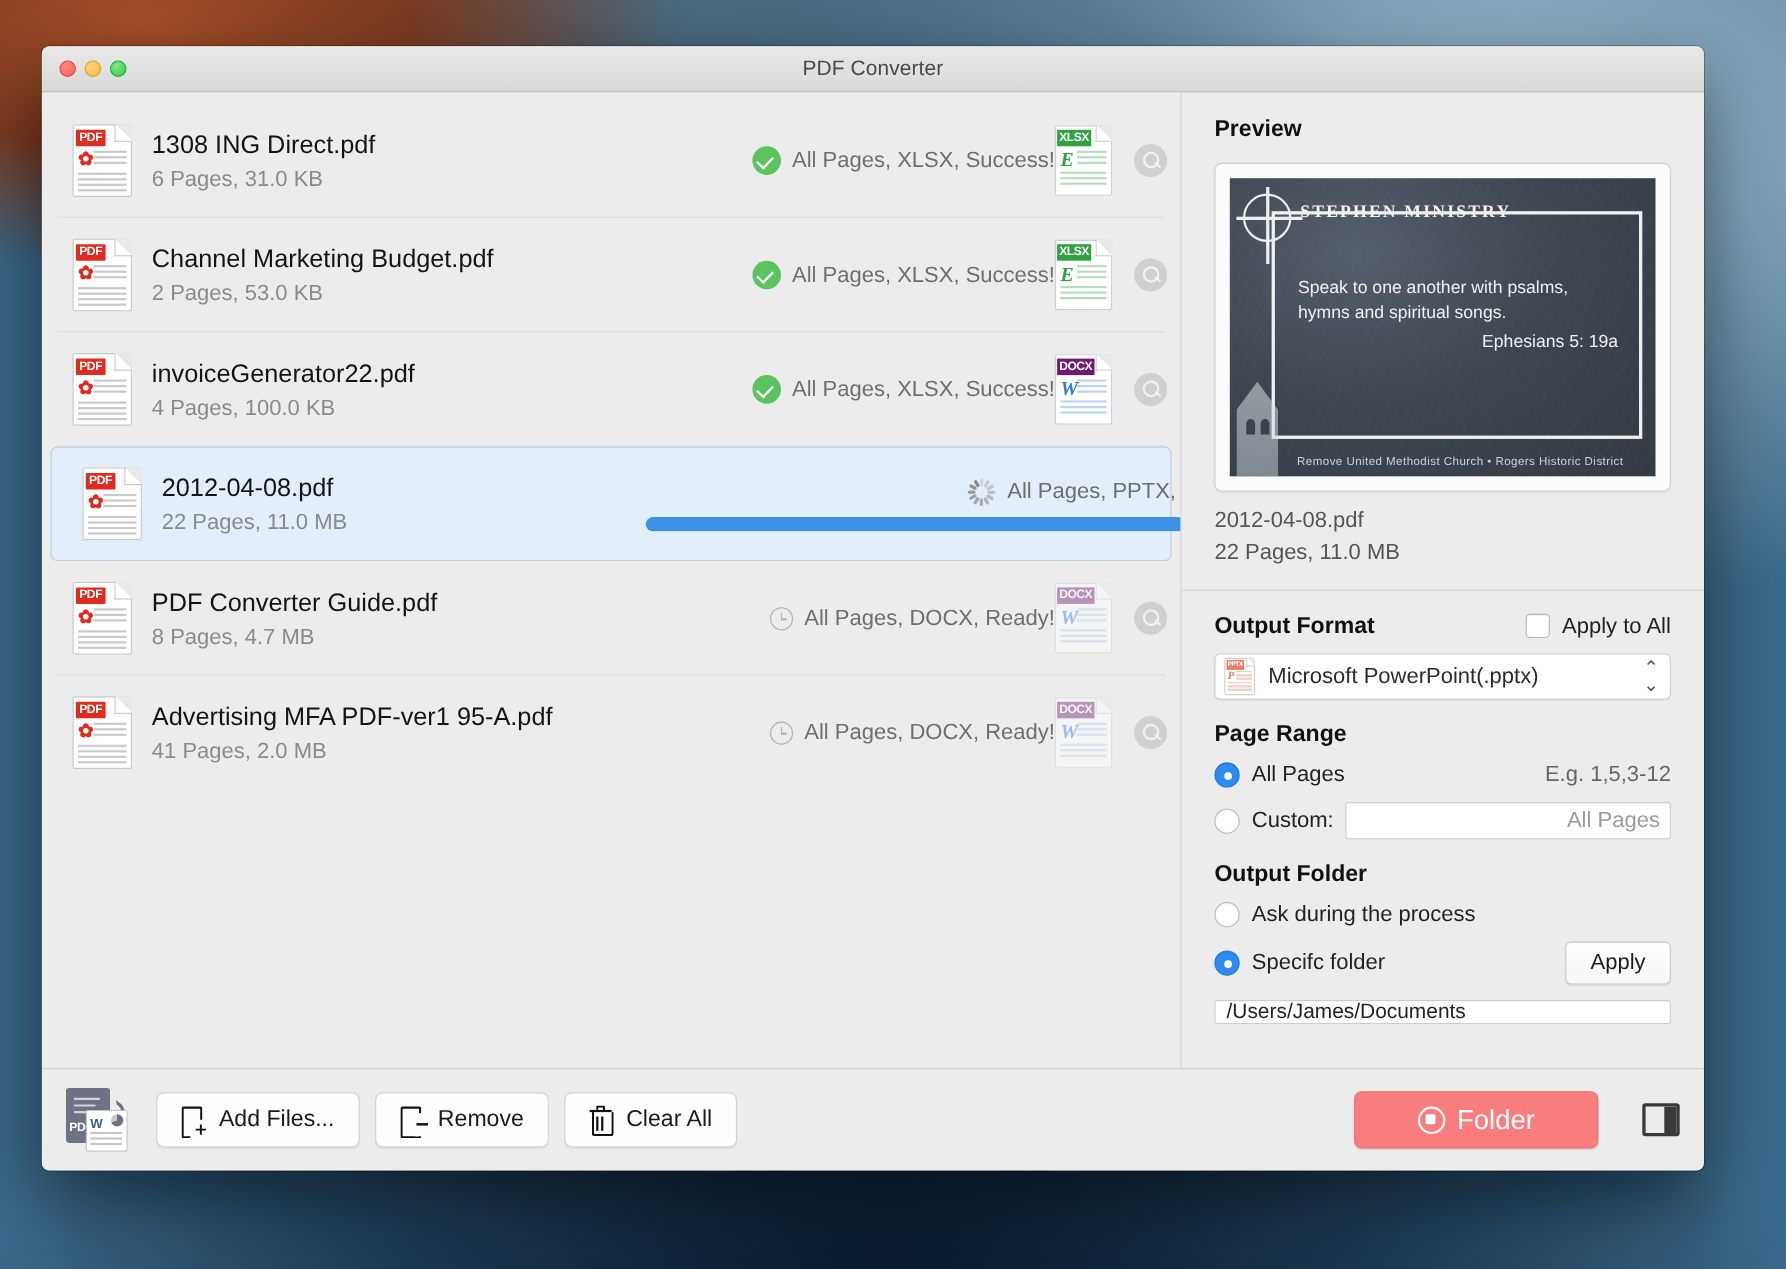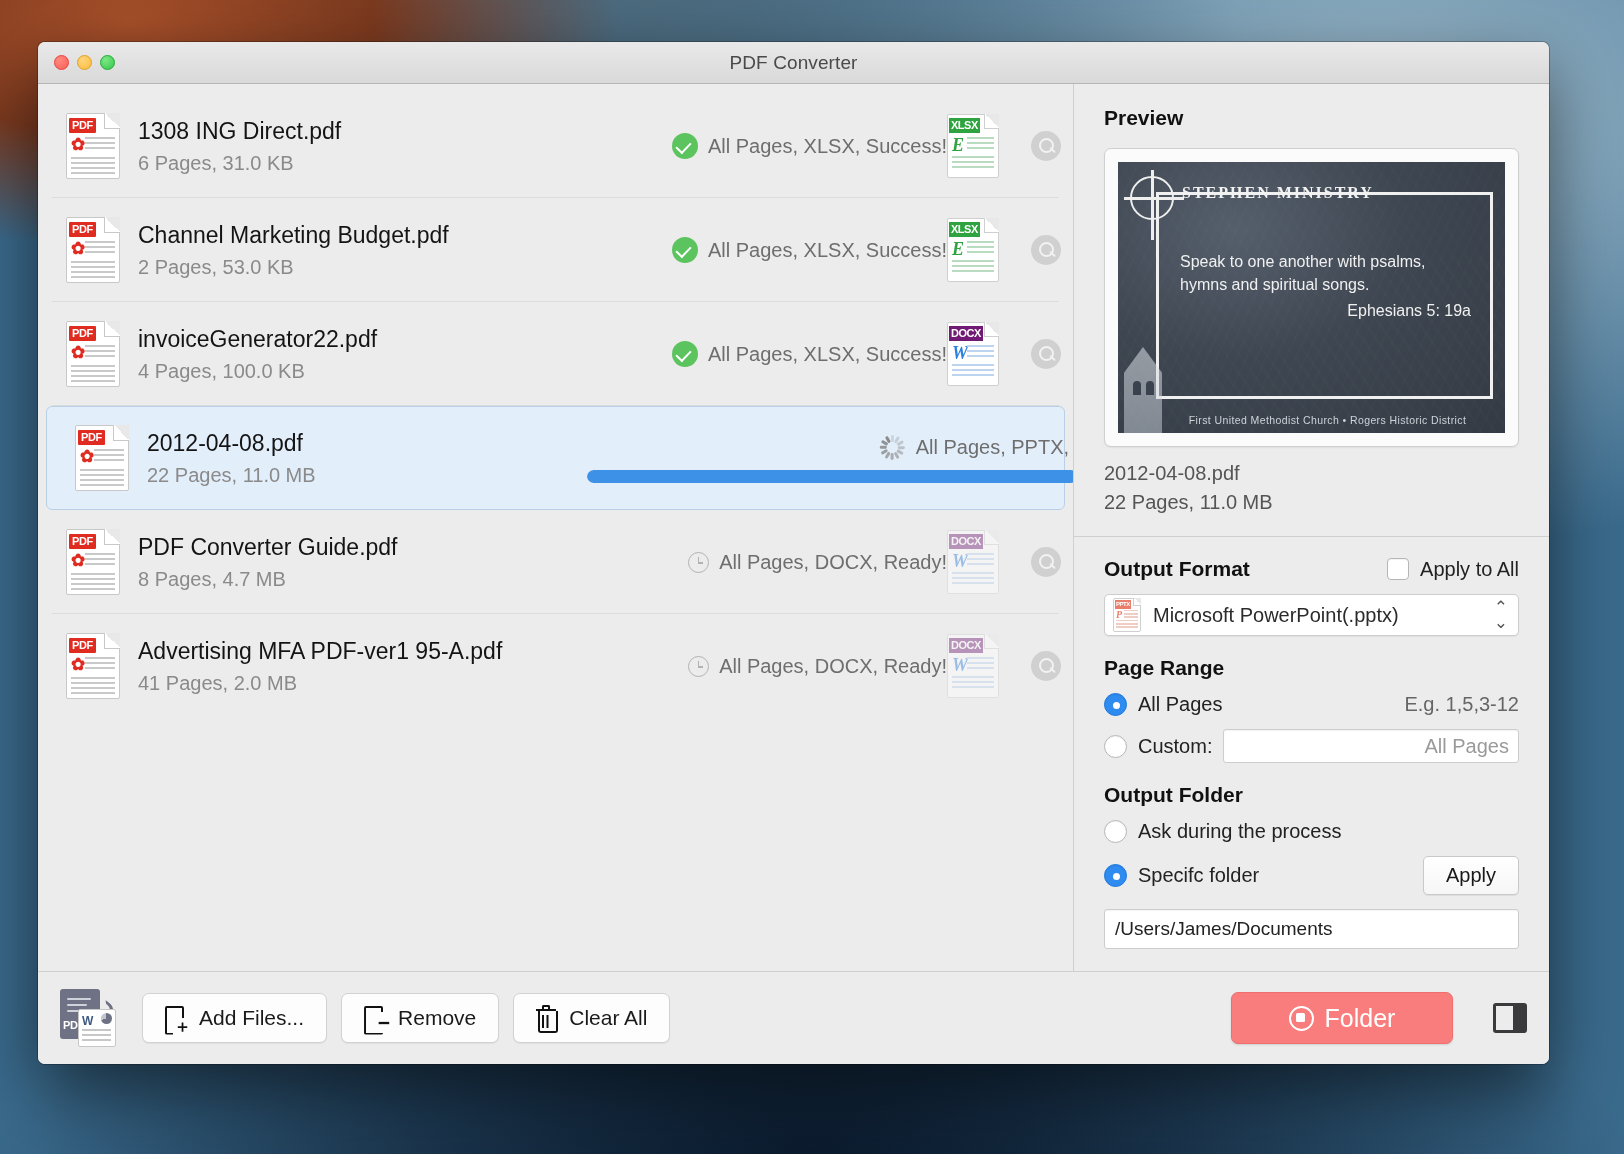--- a/index.html
+++ b/index.html
@@ -180,21 +180,21 @@
     margin-top: 9px; margin-left: 0;
     width: 551px; height: 13px;
     background: #d2d2d2; border-radius: 7px; overflow: hidden;
   }
   .progress .bar {
     height: 100%; background: #3d92e8; border-radius: 7px;
   }
 
   
   .fmticon {
-    width: 52px; height: 64px; flex: none; position: relative; margin-right: 32px;
+    width: 52px; height: 64px; flex: none; position: relative; margin-right: 20px;
   }
   .fmticon .sheet { position:absolute; inset:0; background:#fff; border:1px solid #cfcfcf; border-radius:2px; }
   .fmticon .fold  { position:absolute; top:0; right:0; width:15px; height:15px;
                     background: linear-gradient(225deg,#e8e8e8 0%,#e8e8e8 50%,#fff 50%);
                     border-left:1px solid #cfcfcf; border-bottom:1px solid #cfcfcf; }
   .fmticon .tag   { position:absolute; left:2px; top:4px; color:#fff; font-size:11px;
                     font-weight:700; padding:1px 2px; letter-spacing:-.5px; line-height:1.15; }
   .fmticon .glyph { position:absolute; left:5px; top:22px; font-size:18px; font-weight:700;
                     font-style: italic; font-family:"Liberation Serif",serif; line-height:1; }
   .fmticon .lines { position:absolute; left:20px; top:23px; right:5px; }
@@ -362,21 +362,21 @@
 
   .btn {
     background: linear-gradient(180deg,#fff,#f6f6f6);
     border: 1px solid #c9c9c9; border-radius: 5px;
     padding: 7px 22px; font-size: 20px; color: #1a1a1a;
     box-shadow: 0 1px 1px rgba(0,0,0,.07);
     white-space: nowrap;
   }
 
   #pathbox {
-    margin-top: 14px; height: 40px;
+    margin-top: 14px; height: 22px;
     background: #fff; border: 1px solid #cdcdcd; border-radius: 3px;
     display: flex; align-items: center; padding: 0 10px;
     font-size: 19px; color: #222;
     box-shadow: inset 0 1px 1px rgba(0,0,0,.05);
   }
 
   
   #footer {
     height: 93px; flex: none;
     background: #ececec;
@@ -792,21 +792,21 @@
 
       <div id="preview-frame">
         <div id="slide">
           <div class="noise"></div>
           <div class="frameline"></div>
           <div class="steeple"></div>
           <div class="logo"></div>
           <div class="brand">STEPHEN  MINISTRY</div>
           <div class="quote">Speak to one another with psalms, hymns and spiritual songs.</div>
           <div class="ref">Ephesians 5: 19a</div>
-          <div class="church">First United Methodist Church • Rogers Historic District</div>
+          <div class="church">Remove United Methodist Church • Rogers Historic District</div>
         </div>
       </div>
 
       <div id="preview-name">2012-04-08.pdf</div>
       <div id="preview-meta">22 Pages, 11.0 MB</div>
 
       <div class="panel-divider"></div>
 
       <div class="sec">
         <div class="sec-head">

